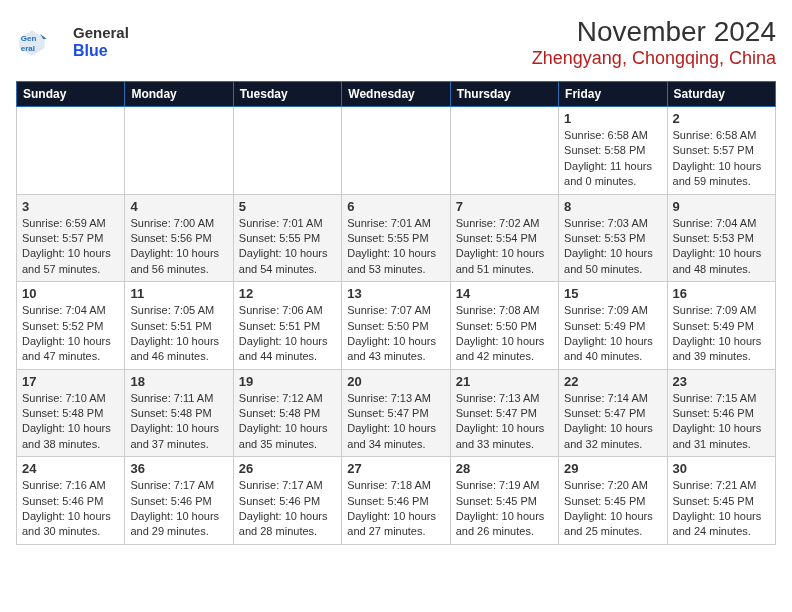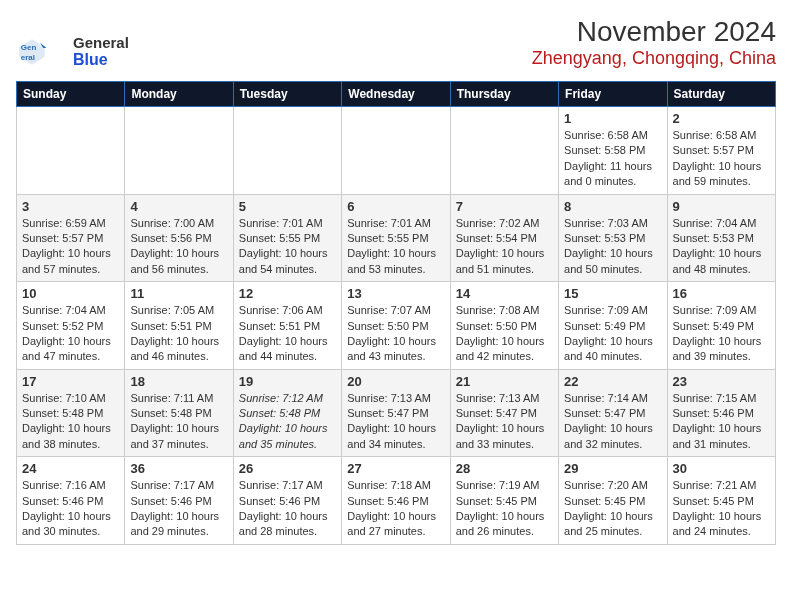--- a/index.html
+++ b/index.html
@@ -6,21 +6,21 @@
     body {
       font-family: Arial, sans-serif;
       background: #fff;
       width: 792px;
       min-height: 612px;
       padding: 16px;
     }
     .header {
       display: flex;
       justify-content: space-between;
-      align-items: flex-end;
+      align-items: center;
       margin-bottom: 12px;
     }
     .logo {
       display: flex;
       align-items: center;
       gap: 4px;
     }
     .logo-text {
       display: flex;
       flex-direction: column;
@@ -247,21 +247,21 @@
 Daylight: 10 hours and 38 minutes.</div>
         </td>
         <td>
           <span class="day-num">18</span>
           <div class="day-info" style="white-space: pre-line;">Sunrise: 7:11 AM
 Sunset: 5:48 PM
 Daylight: 10 hours and 37 minutes.</div>
         </td>
         <td>
           <span class="day-num">19</span>
-          <div class="day-info" style="white-space: pre-line; font-style: italic;">Sunrise: 7:12 AM
+          <div class="day-info" style="white-space: pre-line;">Sunrise: 7:12 AM
 Sunset: 5:48 PM
 Daylight: 10 hours and 35 minutes.</div>
         </td>
         <td>
           <span class="day-num">20</span>
           <div class="day-info" style="white-space: pre-line;">Sunrise: 7:13 AM
 Sunset: 5:47 PM
 Daylight: 10 hours and 34 minutes.</div>
         </td>
         <td>

